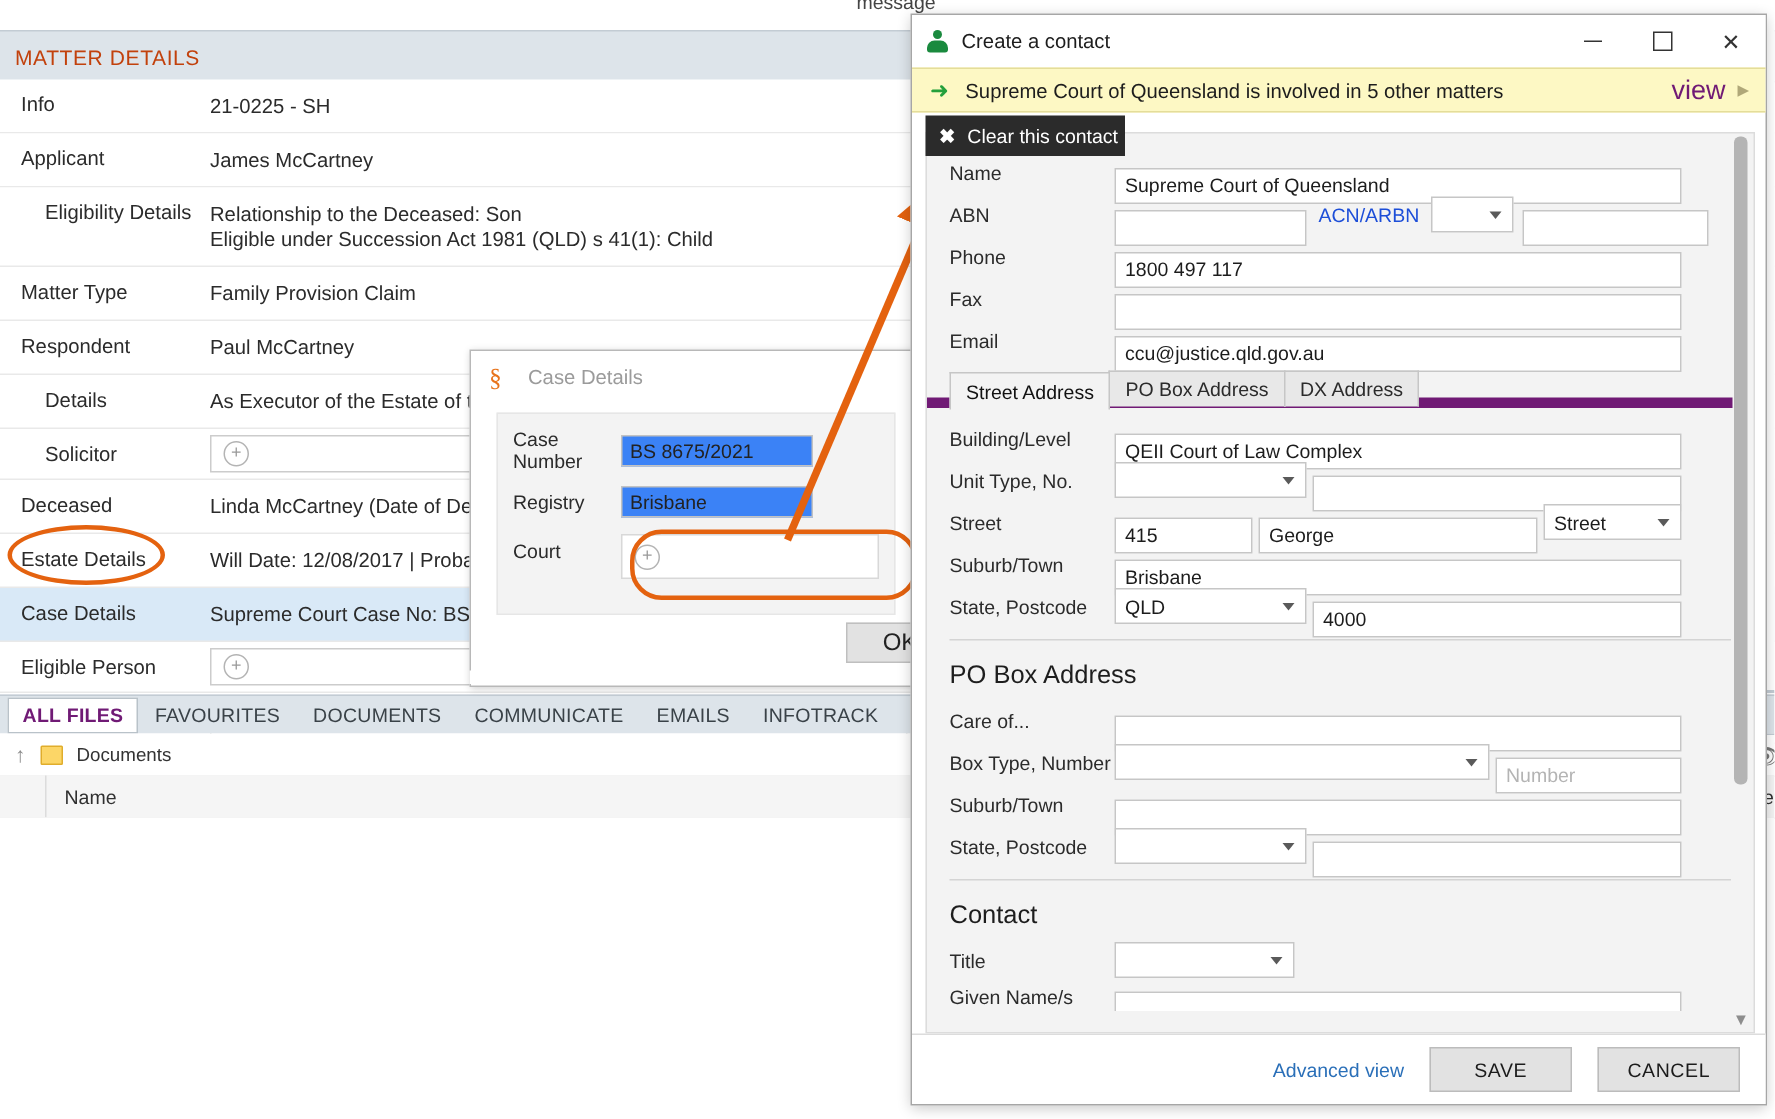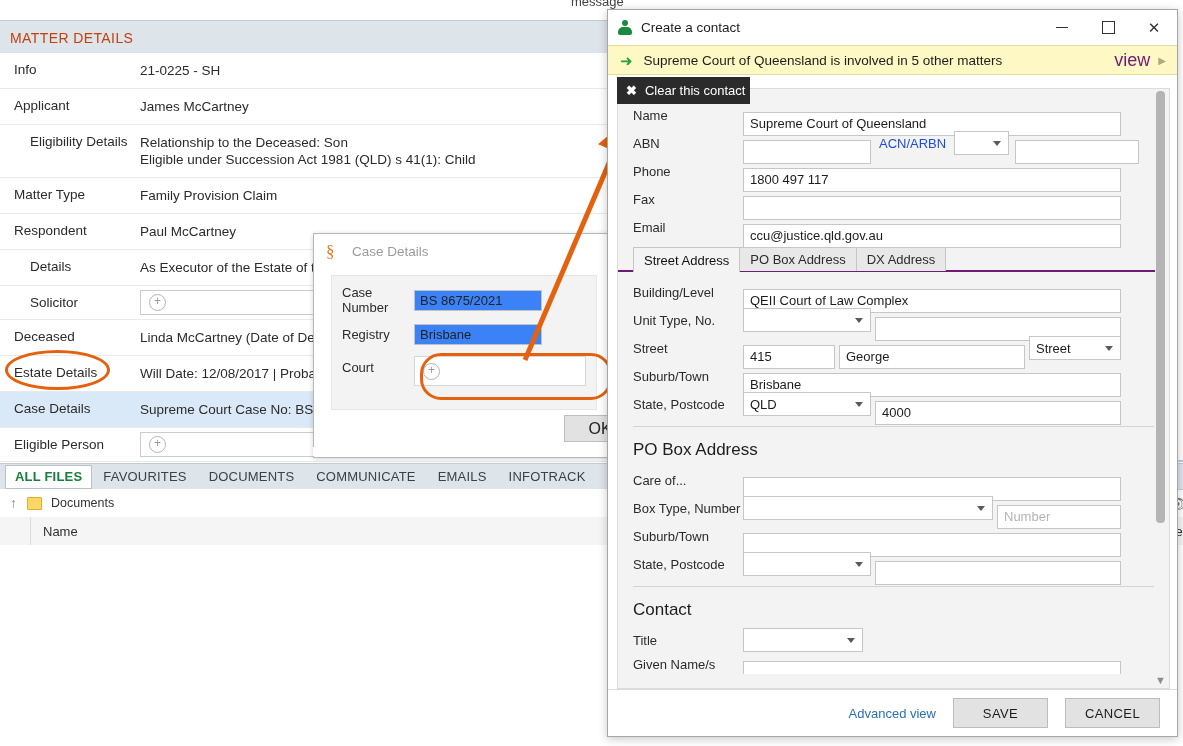--- a/index.html
+++ b/index.html
@@ -36,21 +36,21 @@
   }
   .plus-ico{width:15px;height:15px;border-radius:50%;border:1px solid #b4b4b4;color:#9a9a9a;
     font-size:12px;line-height:13px;text-align:center;margin-left:8px;display:inline-block;}
 
   
   .files-tabs{
     position:absolute;left:0;top:463px;width:1183px;height:26px;background:#dde4ea;
     display:flex;align-items:center;border-top:1px solid #c3ccd4;box-sizing:border-box;
   }
   .ftab{font-size:13px;color:#3a4248;padding:0 11px;letter-spacing:.2px;line-height:20px;}
-  .ftab.active{background:#ffffff;border:1px solid #b9c2c9;margin-left:5px;padding:1px 9px;font-weight:bold;color:#15803d;}
+  .ftab.active{background:#ffffff;border:1px solid #b9c2c9;margin-left:5px;padding:1px 9px;font-weight:bold;color:#701a75;}
   .breadcrumb{position:absolute;left:0;top:489px;width:1183px;height:28px;background:#fff;display:flex;align-items:center;border-bottom:1px solid #e6e6e6;}
   .bc-up{margin-left:10px;color:#8a8a8a;font-size:14px;}
   .bc-folder{width:13px;height:11px;background:#fcd667;border:1px solid #e0ad2c;margin-left:10px;border-radius:1px;}
   .bc-text{margin-left:9px;font-size:12.5px;color:#333;}
   .col-head{position:absolute;left:0;top:517px;width:1183px;height:28px;background:#f5f5f5;border-bottom:1px solid #dcdcdc;display:flex;align-items:center;}
   .col-head .gutter{width:30px;height:28px;border-right:1px solid #dcdcdc;}
   .col-head .cname{padding-left:12px;font-size:13px;color:#303030;}
   .col-head .csize{position:absolute;left:1166px;font-size:13px;color:#303030;}
   .grid-blank{position:absolute;left:0;top:545px;width:1183px;height:201px;background:#fff;}
 
@@ -143,21 +143,21 @@
   .w-stnum{width:92px;}
   .w-stname{width:186px;}
   .w-sttype{width:92px;}
   .w-state{width:128px;}
   .w-post{width:246px;}
   .w-boxsel{width:250px;}
   .w-boxnum{width:124px;}
   .w-title{width:120px;}
   .mid-lab{margin:4px 8px;font-size:13px;color:#1d4ed8;}
 
-  .tabstrip{display:flex;align-items:center;padding-left:15px;margin-top:6px;height:25px;border-bottom:2px solid #701a75;width:538px;box-sizing:border-box;}
+  .tabstrip{display:flex;align-items:flex-start;padding-left:15px;margin-top:6px;height:25px;border-bottom:7px solid #701a75;width:538px;box-sizing:border-box;}
   .atab{height:24px;padding:0 10px;display:flex;align-items:center;font-size:13px;color:#2b2b2b;border:1px solid #c6c6c6;border-bottom:none;background:#e8e8e8;margin-right:-1px;box-sizing:border-box;}
   .atab.active{background:#f3f3f3;color:#111;position:relative;top:1px;height:25px;}
 
   .sec-title{font-size:17px;color:#1d1d1d;padding-left:15px;margin-top:13px;margin-bottom:6px;}
   .hr-sep{height:1px;background:#d4d4d4;margin:8px 15px 0 15px;}
 
   .cdlg-footer{position:absolute;left:0;bottom:0;width:569px;height:47px;background:#fff;border-top:1px solid #dcdcdc;display:flex;align-items:center;justify-content:flex-end;box-sizing:border-box;}
   .adv-view{font-size:13px;color:#2a6fb8;margin-right:17px;}
   .fbtn{width:93px;height:28px;background:#e2e2e2;border:1px solid #bcbcbc;display:flex;align-items:center;justify-content:center;font-size:13px;color:#1c1c1c;margin-right:17px;letter-spacing:.4px;}
 </style>

